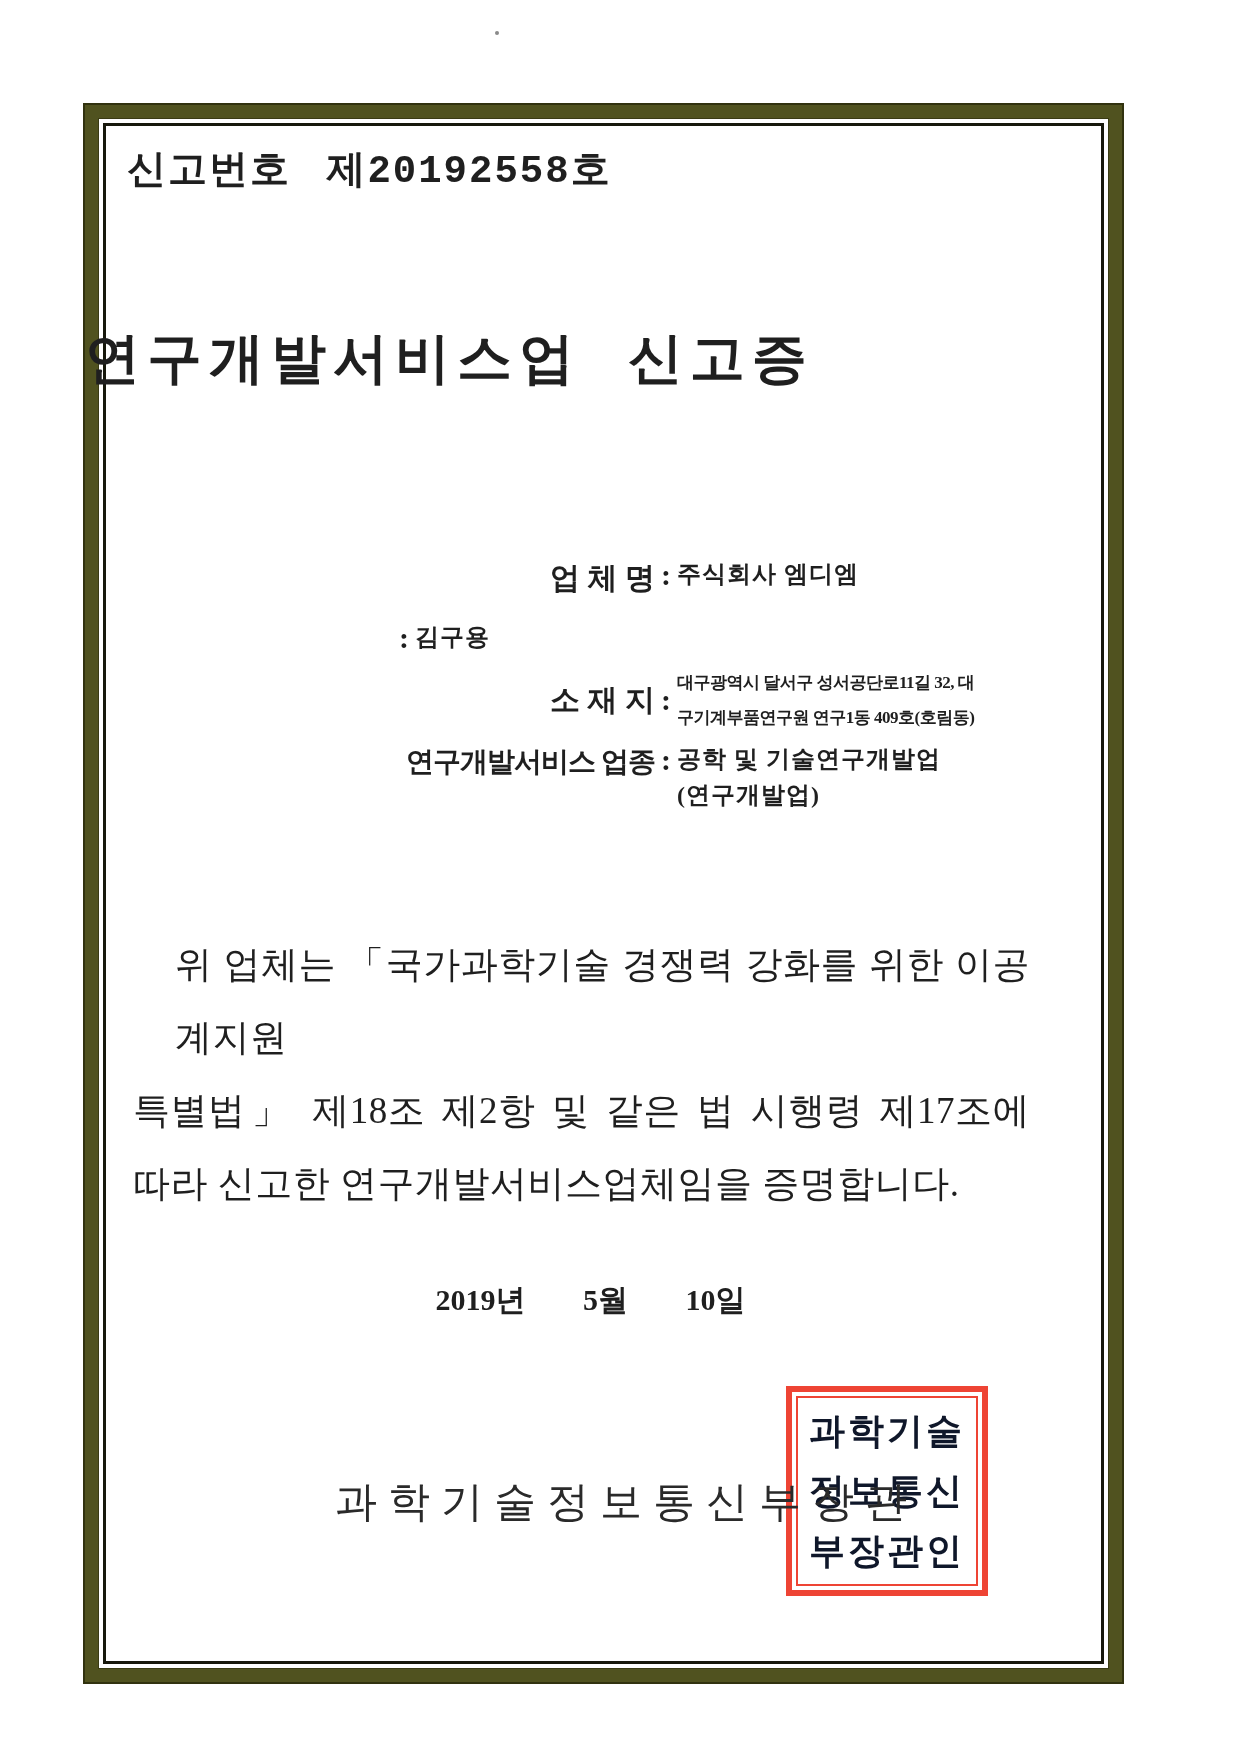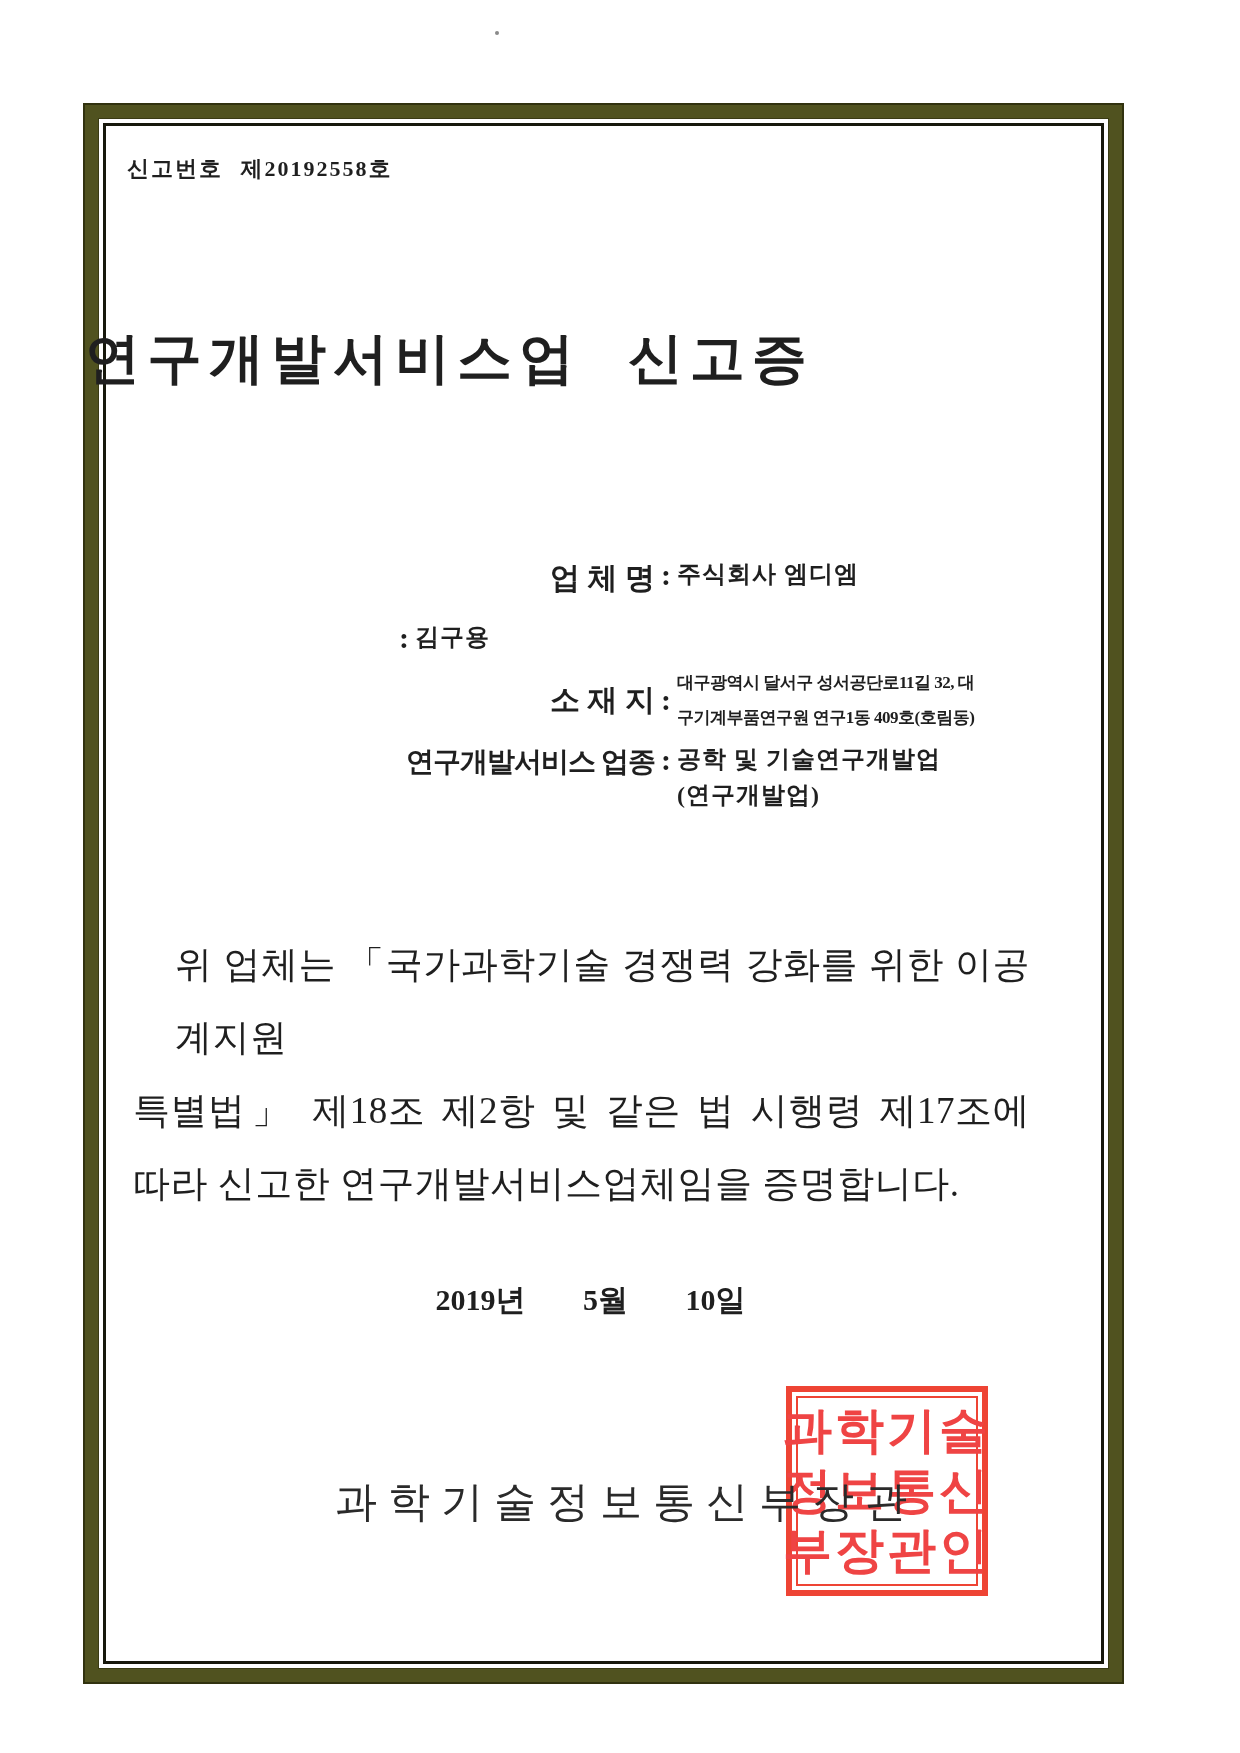--- a/index.html
+++ b/index.html
@@ -28,23 +28,23 @@
   }
 
   .artifact-dot {
     position: absolute; left: 495px; top: 31px;
     width: 4px; height: 4px; border-radius: 50%;
     background: #8a8a8a;
   }
 
   
   .reg-no {
-    position: absolute; left: 127px; top: 154px;
-    font-size: 22px; font-weight: 700; letter-spacing: 2px;
-    word-spacing: 10px; white-space: nowrap;
+    position: absolute; left: 127px; top: 142px;
+    font-size: 39px; font-weight: 700; letter-spacing: 2px;
+    word-spacing: 10px; white-space: nowrap; font-family: Liberation Mono, monospace;
   }
 
   
   .title {
     position: absolute; left: 85px; top: 322px; width: 1011px;
     margin: 0; text-align: left;
     font-size: 55px; font-weight: 700;
     letter-spacing: 7px; word-spacing: 26px;
     white-space: nowrap;
   }
@@ -117,23 +117,23 @@
     z-index: 2;
     background: rgba(255,255,255,0);
   }
   .seal-inner {
     position: absolute; inset: 4px;
     border: 2px solid #ee4434;
     display: flex; flex-direction: column;
     justify-content: center; align-items: center;
   }
   .seal-row {
-    font-size: 49px; line-height: 60px;
+    font-size: 36px; line-height: 60px;
     font-weight: 700; letter-spacing: 3px;
-    color: #ef4444; white-space: nowrap;
+    color: #0f172a; white-space: nowrap;
   }
 </style>
 </head>
 <body>
 
 <div class="page">
 
   <span class="artifact-dot"></span>
 
   <div class="frame">

